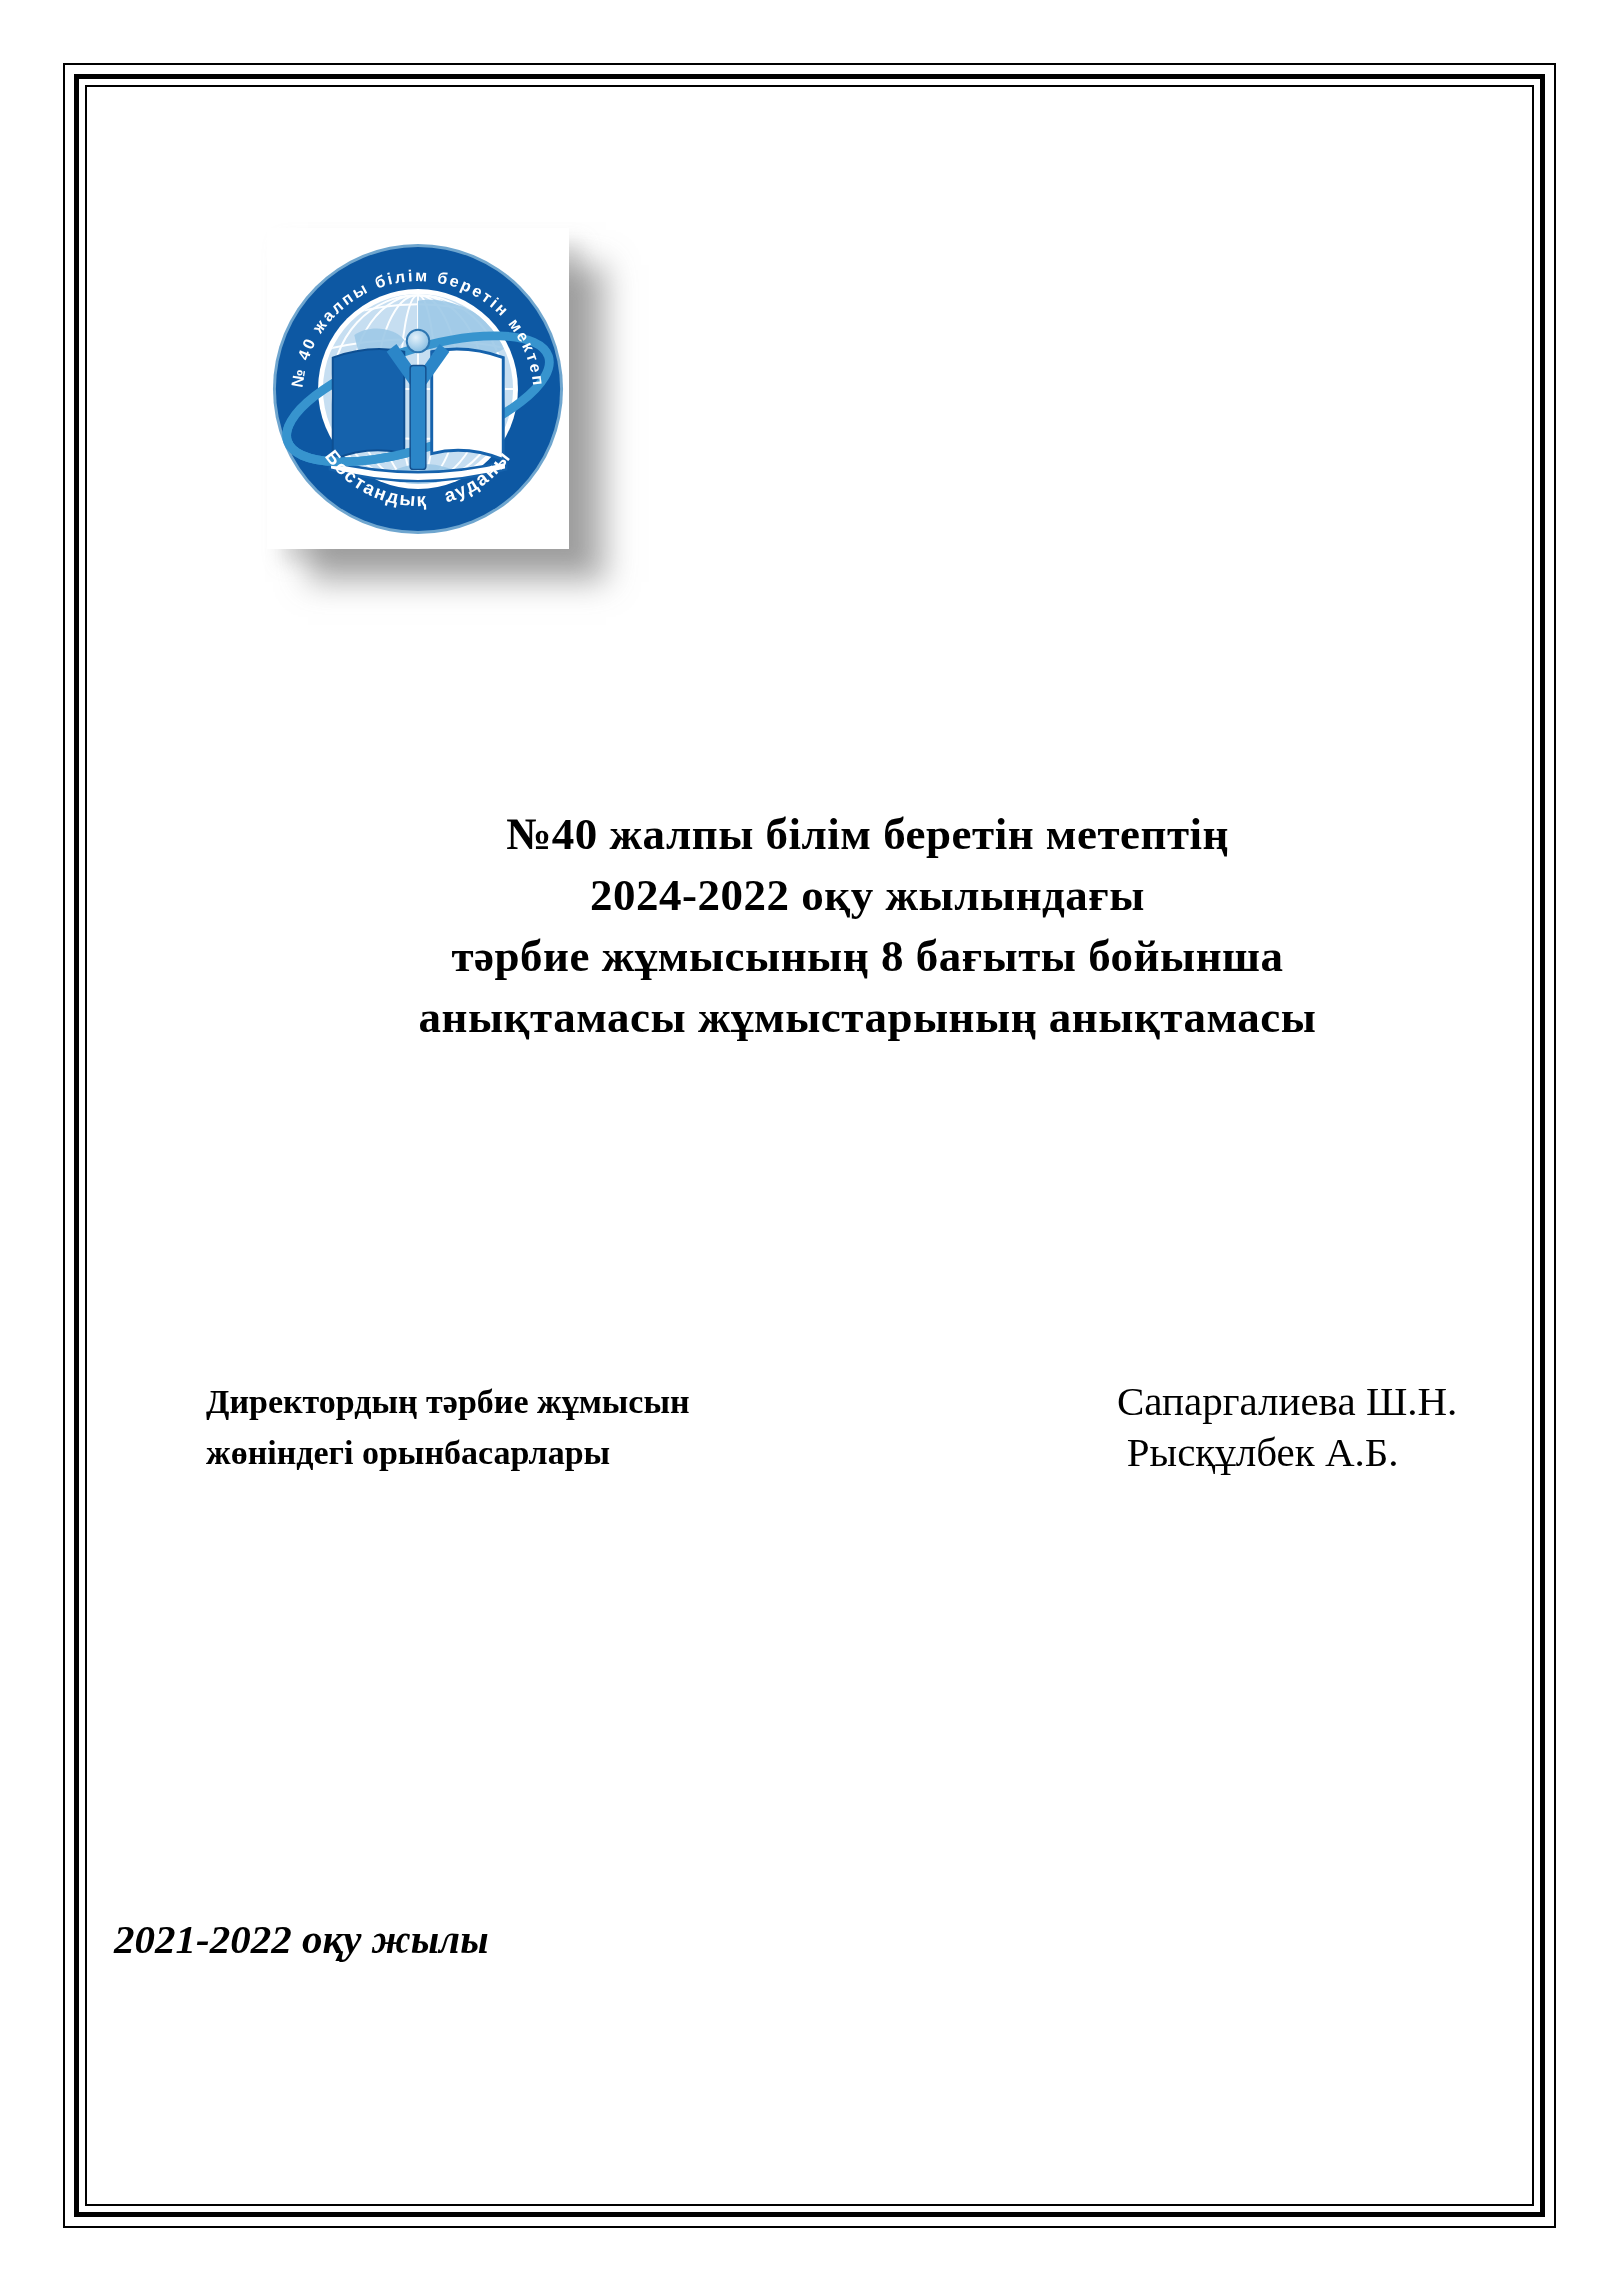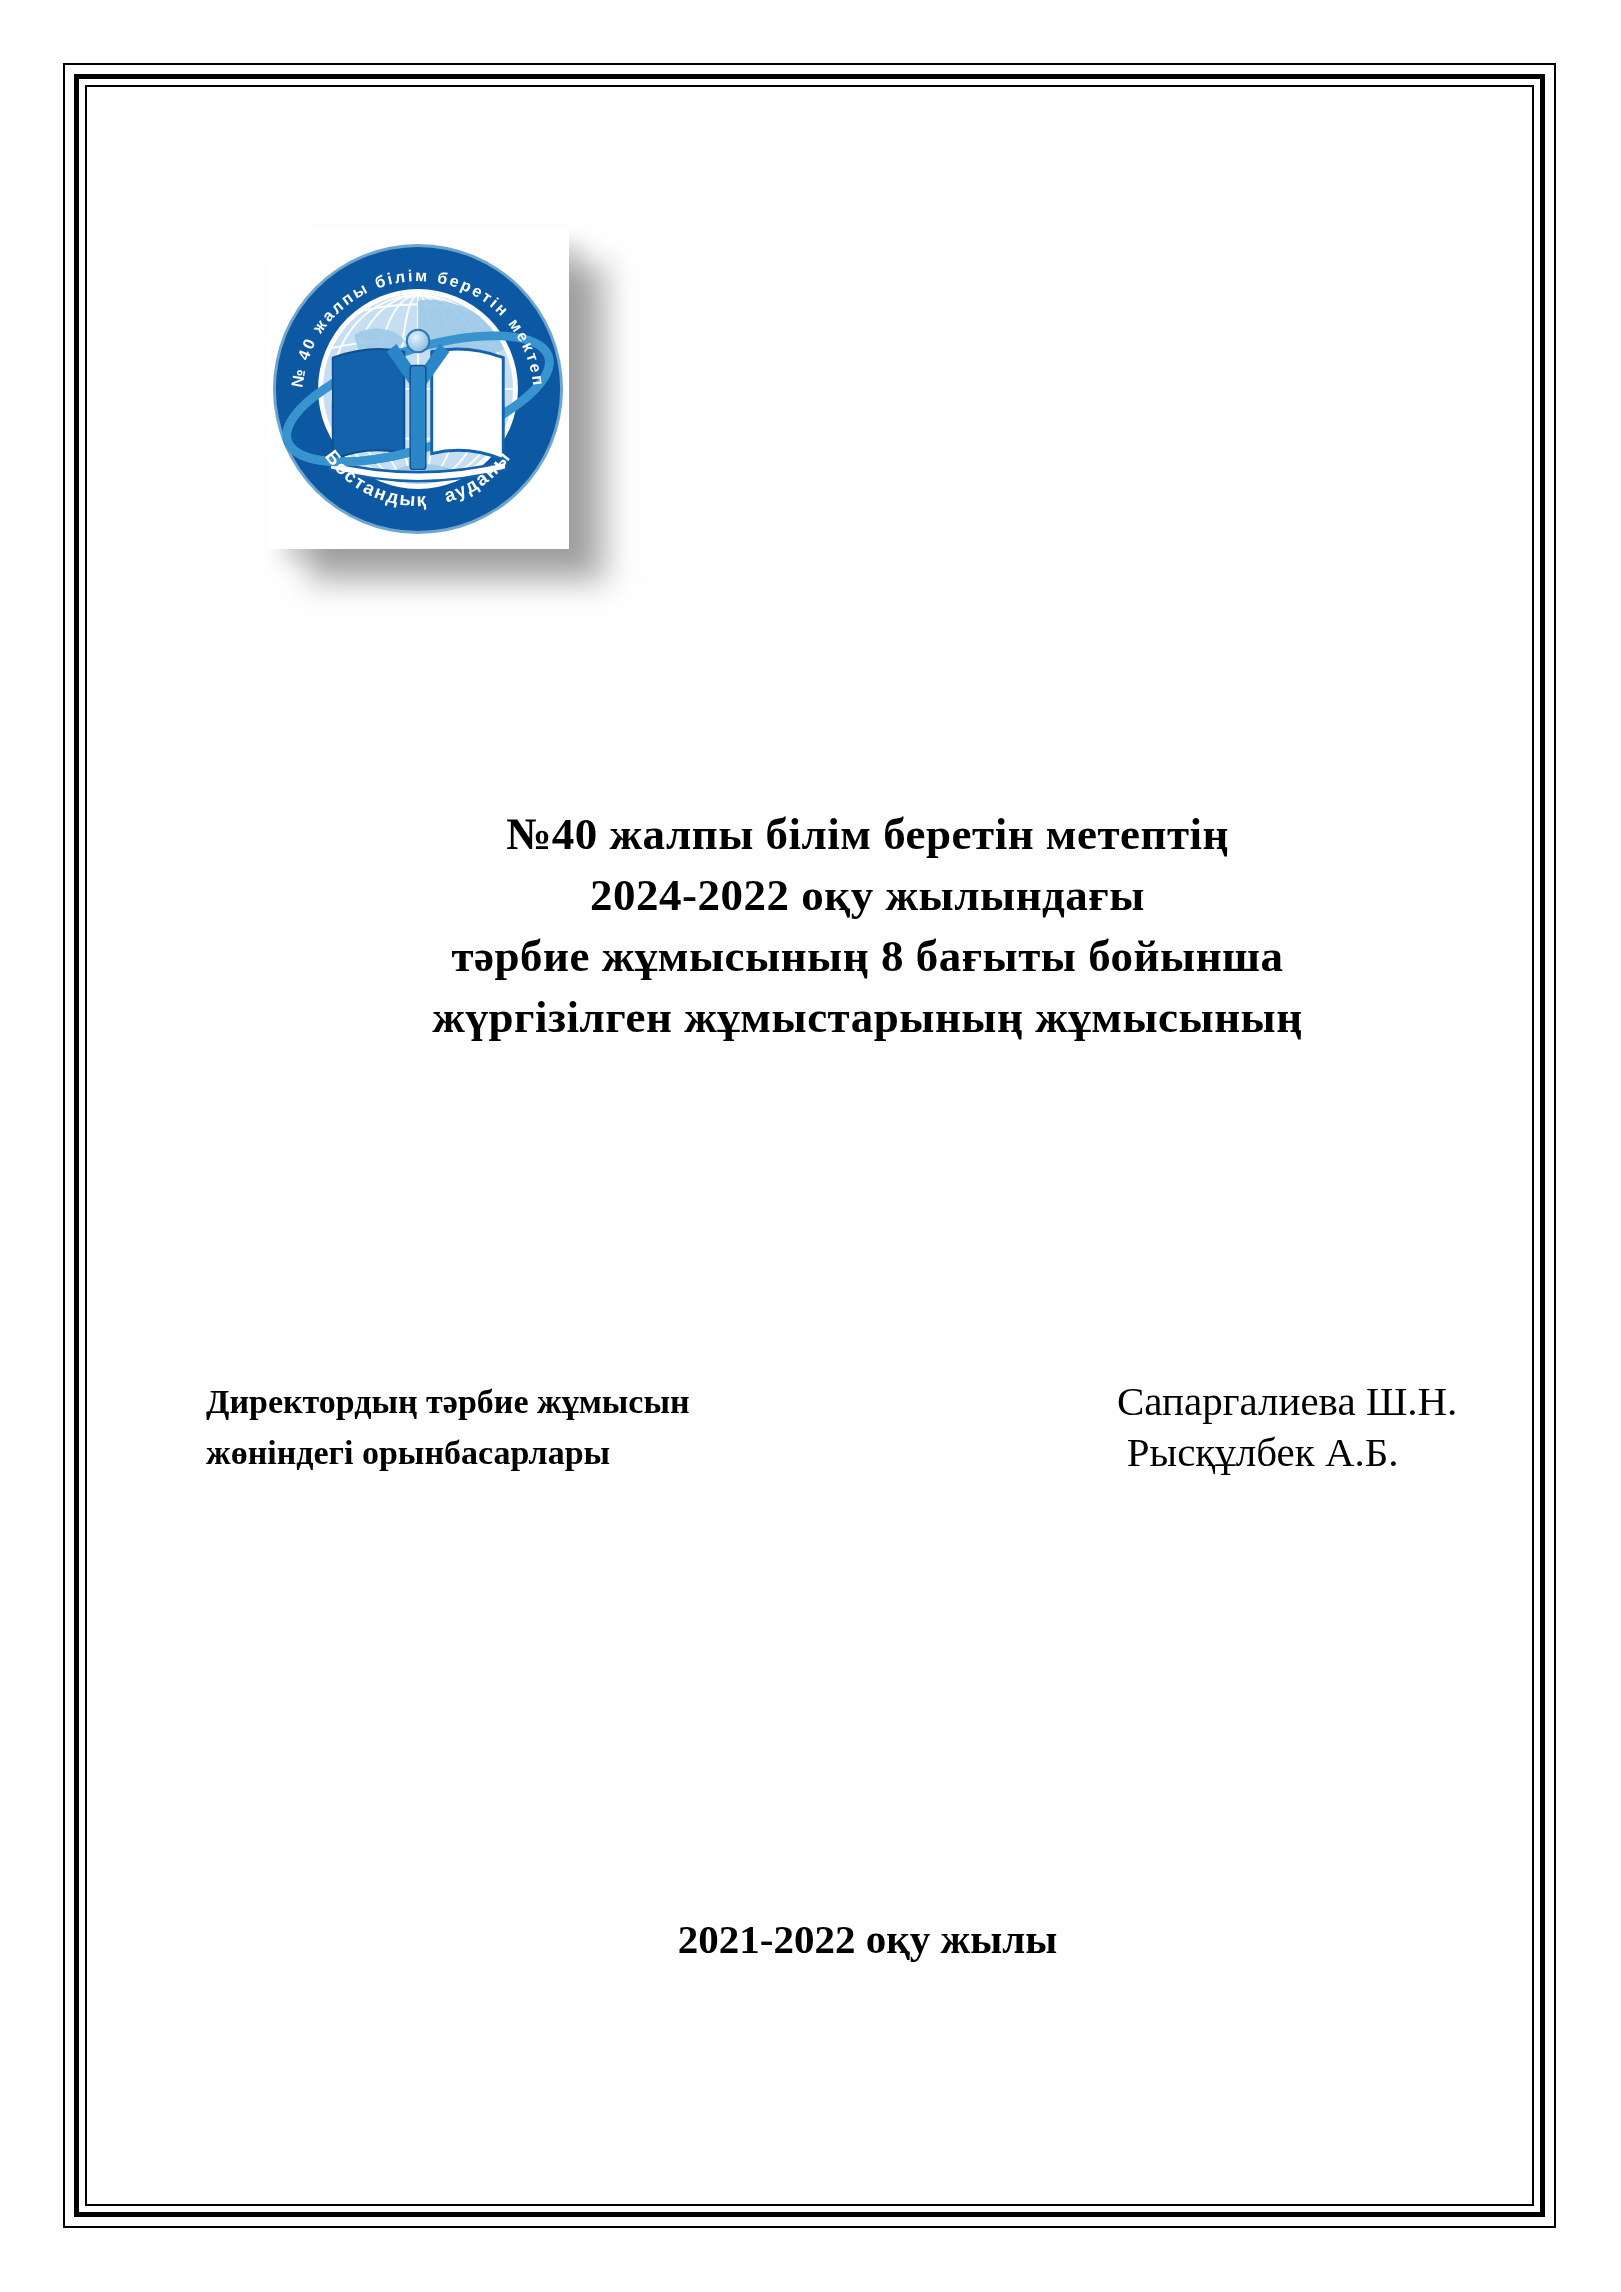--- a/index.html
+++ b/index.html
@@ -32,21 +32,21 @@
     position:absolute; left:206px; top:1376px;
     font-weight:bold; font-size:34px; line-height:51px;
   }
   .sig-names {
     position:absolute; left:1117px; top:1376px;
     font-weight:normal; font-size:41px; line-height:51px;
   }
   .sig-names .line2 { padding-left:9.8px; }
   .footer-year {
     position:absolute; left:114px; right:0; top:1915px;
-    text-align:center; font-weight:bold; font-size:41px;
+    text-align:left; font-weight:bold; font-size:41px;font-style:italic;
   }
   .arc-text { font-family:"Liberation Sans", sans-serif; font-weight:bold; fill:#ffffff; }
 </style>
 </head>
 <body>
 
 <div class="page">
 
   <div class="frame-outer">
     <div class="frame-mid">
@@ -127,21 +127,21 @@
       <text class="arc-text" font-size="19" letter-spacing="2" word-spacing="12">
         <textPath href="#bottomArc" startOffset="50%" text-anchor="middle">Бостандық ауданы</textPath>
       </text>
     </svg>
   </div>
 
   <div class="title-block">
     <div>№40 жалпы білім беретін метептің</div>
     <div>2024-2022 оқу жылындағы</div>
     <div>тәрбие жұмысының 8 бағыты бойынша</div>
-    <div>жүргізілген жұмыстарының жұмысының</div>
+    <div>анықтамасы жұмыстарының анықтамасы</div>
   </div>
 
   <div class="sig-role">
     <div>Директордың тәрбие жұмысын</div>
     <div>жөніндегі орынбасарлары</div>
   </div>
 
   <div class="sig-names">
     <div>Сапаргалиева Ш.Н.</div>
     <div class="line2">Рысқұлбек А.Б.</div>

